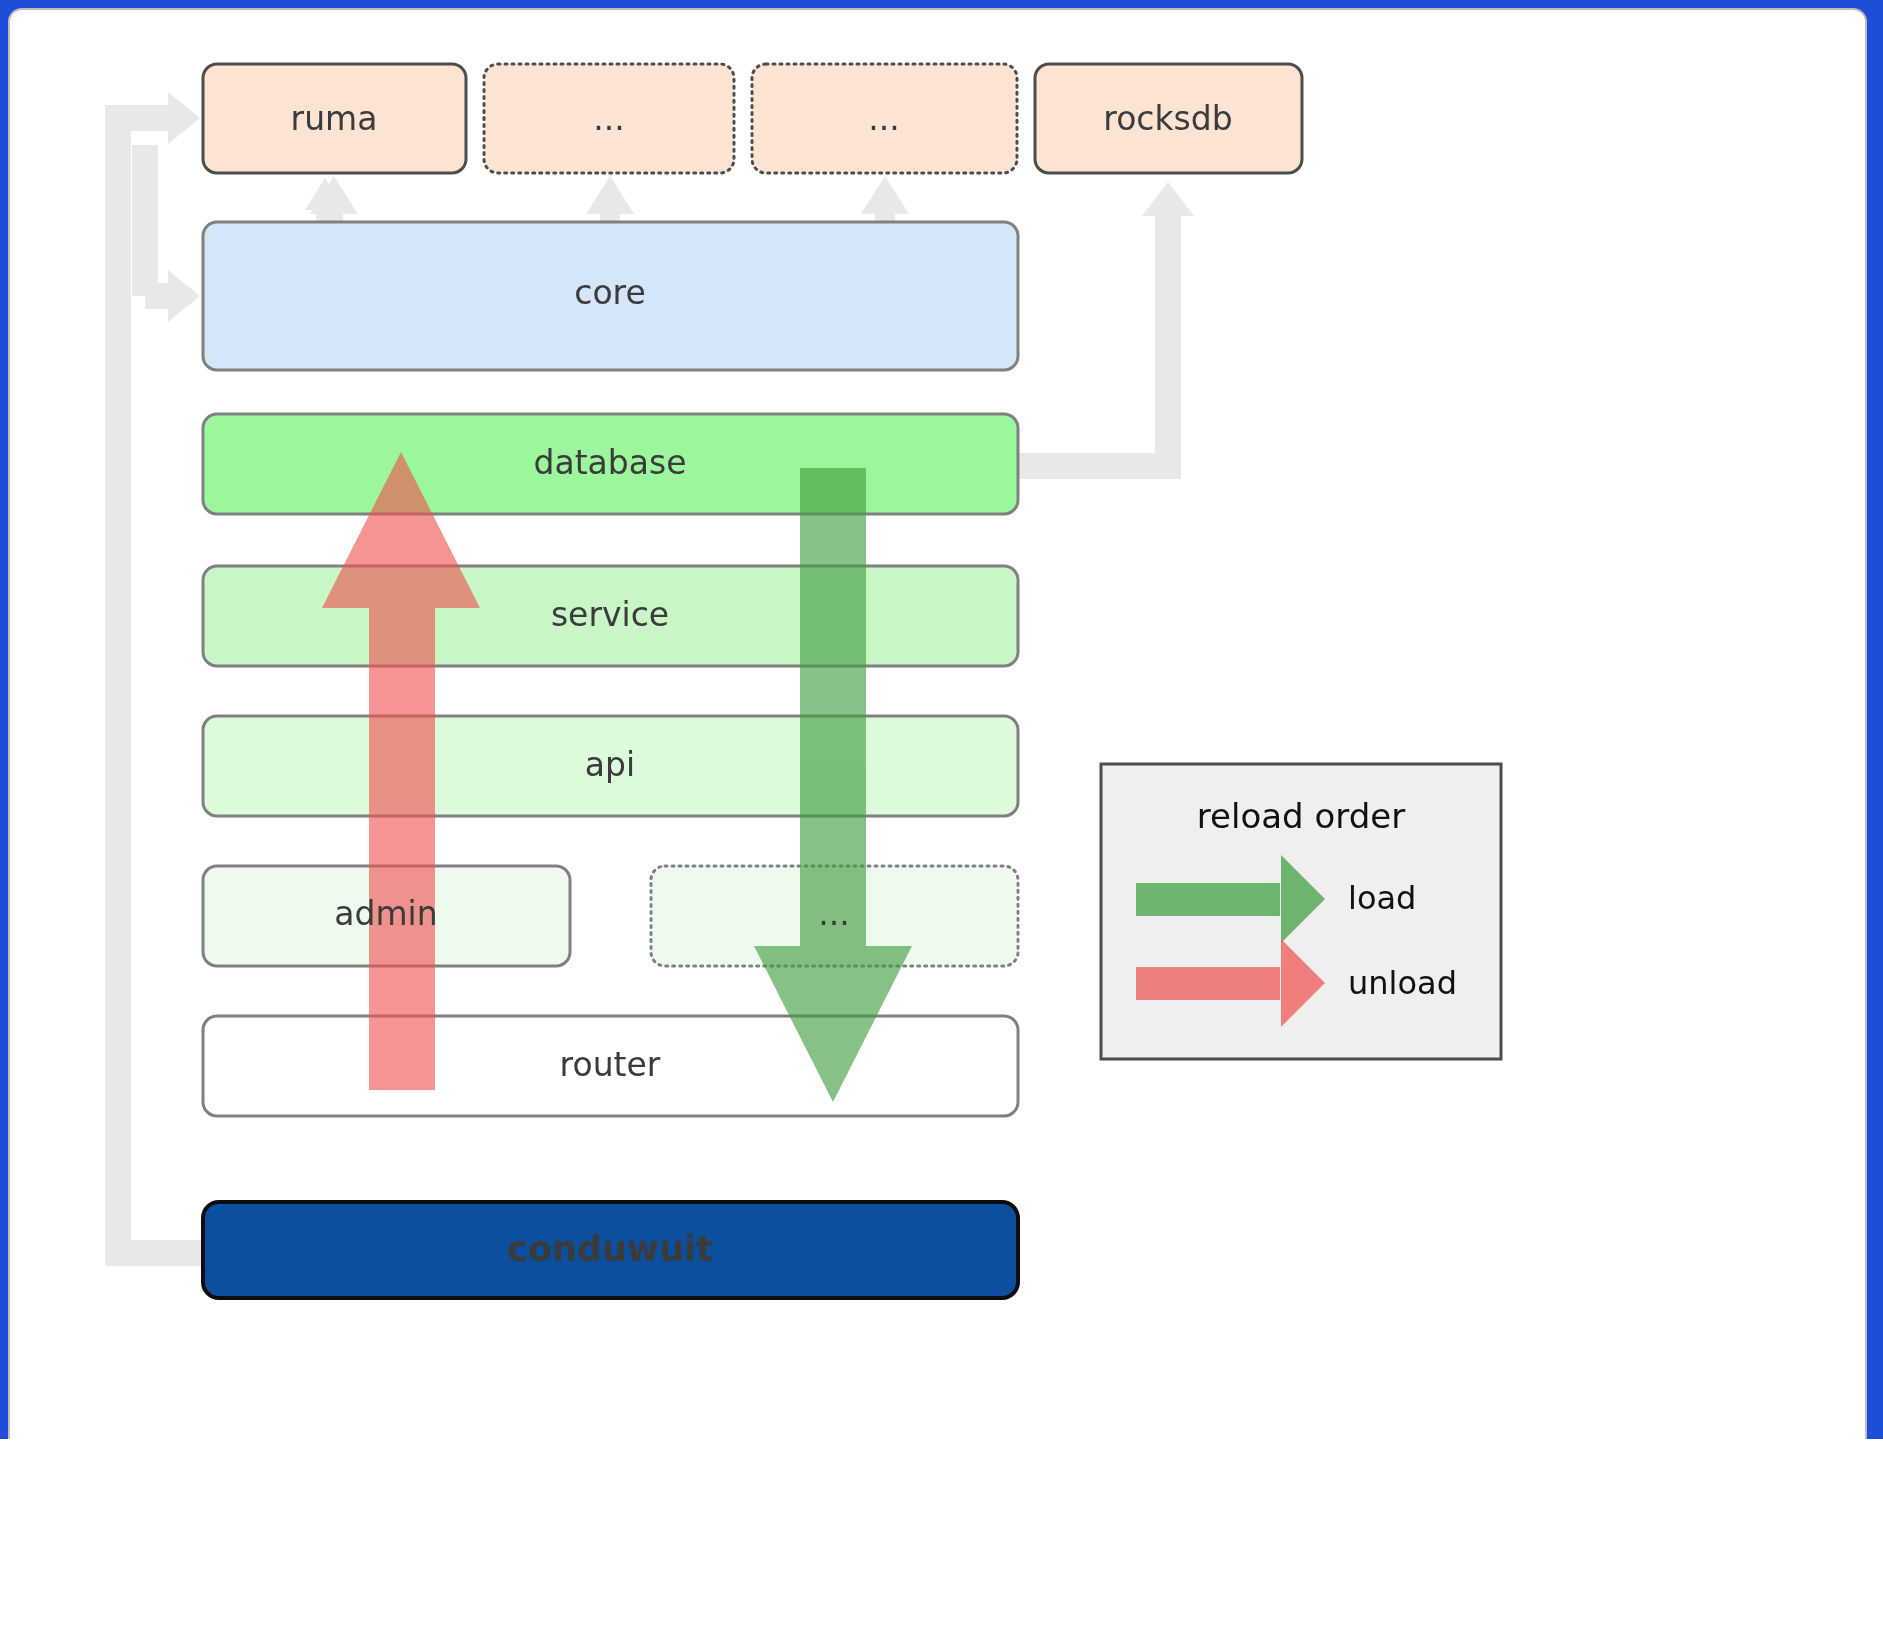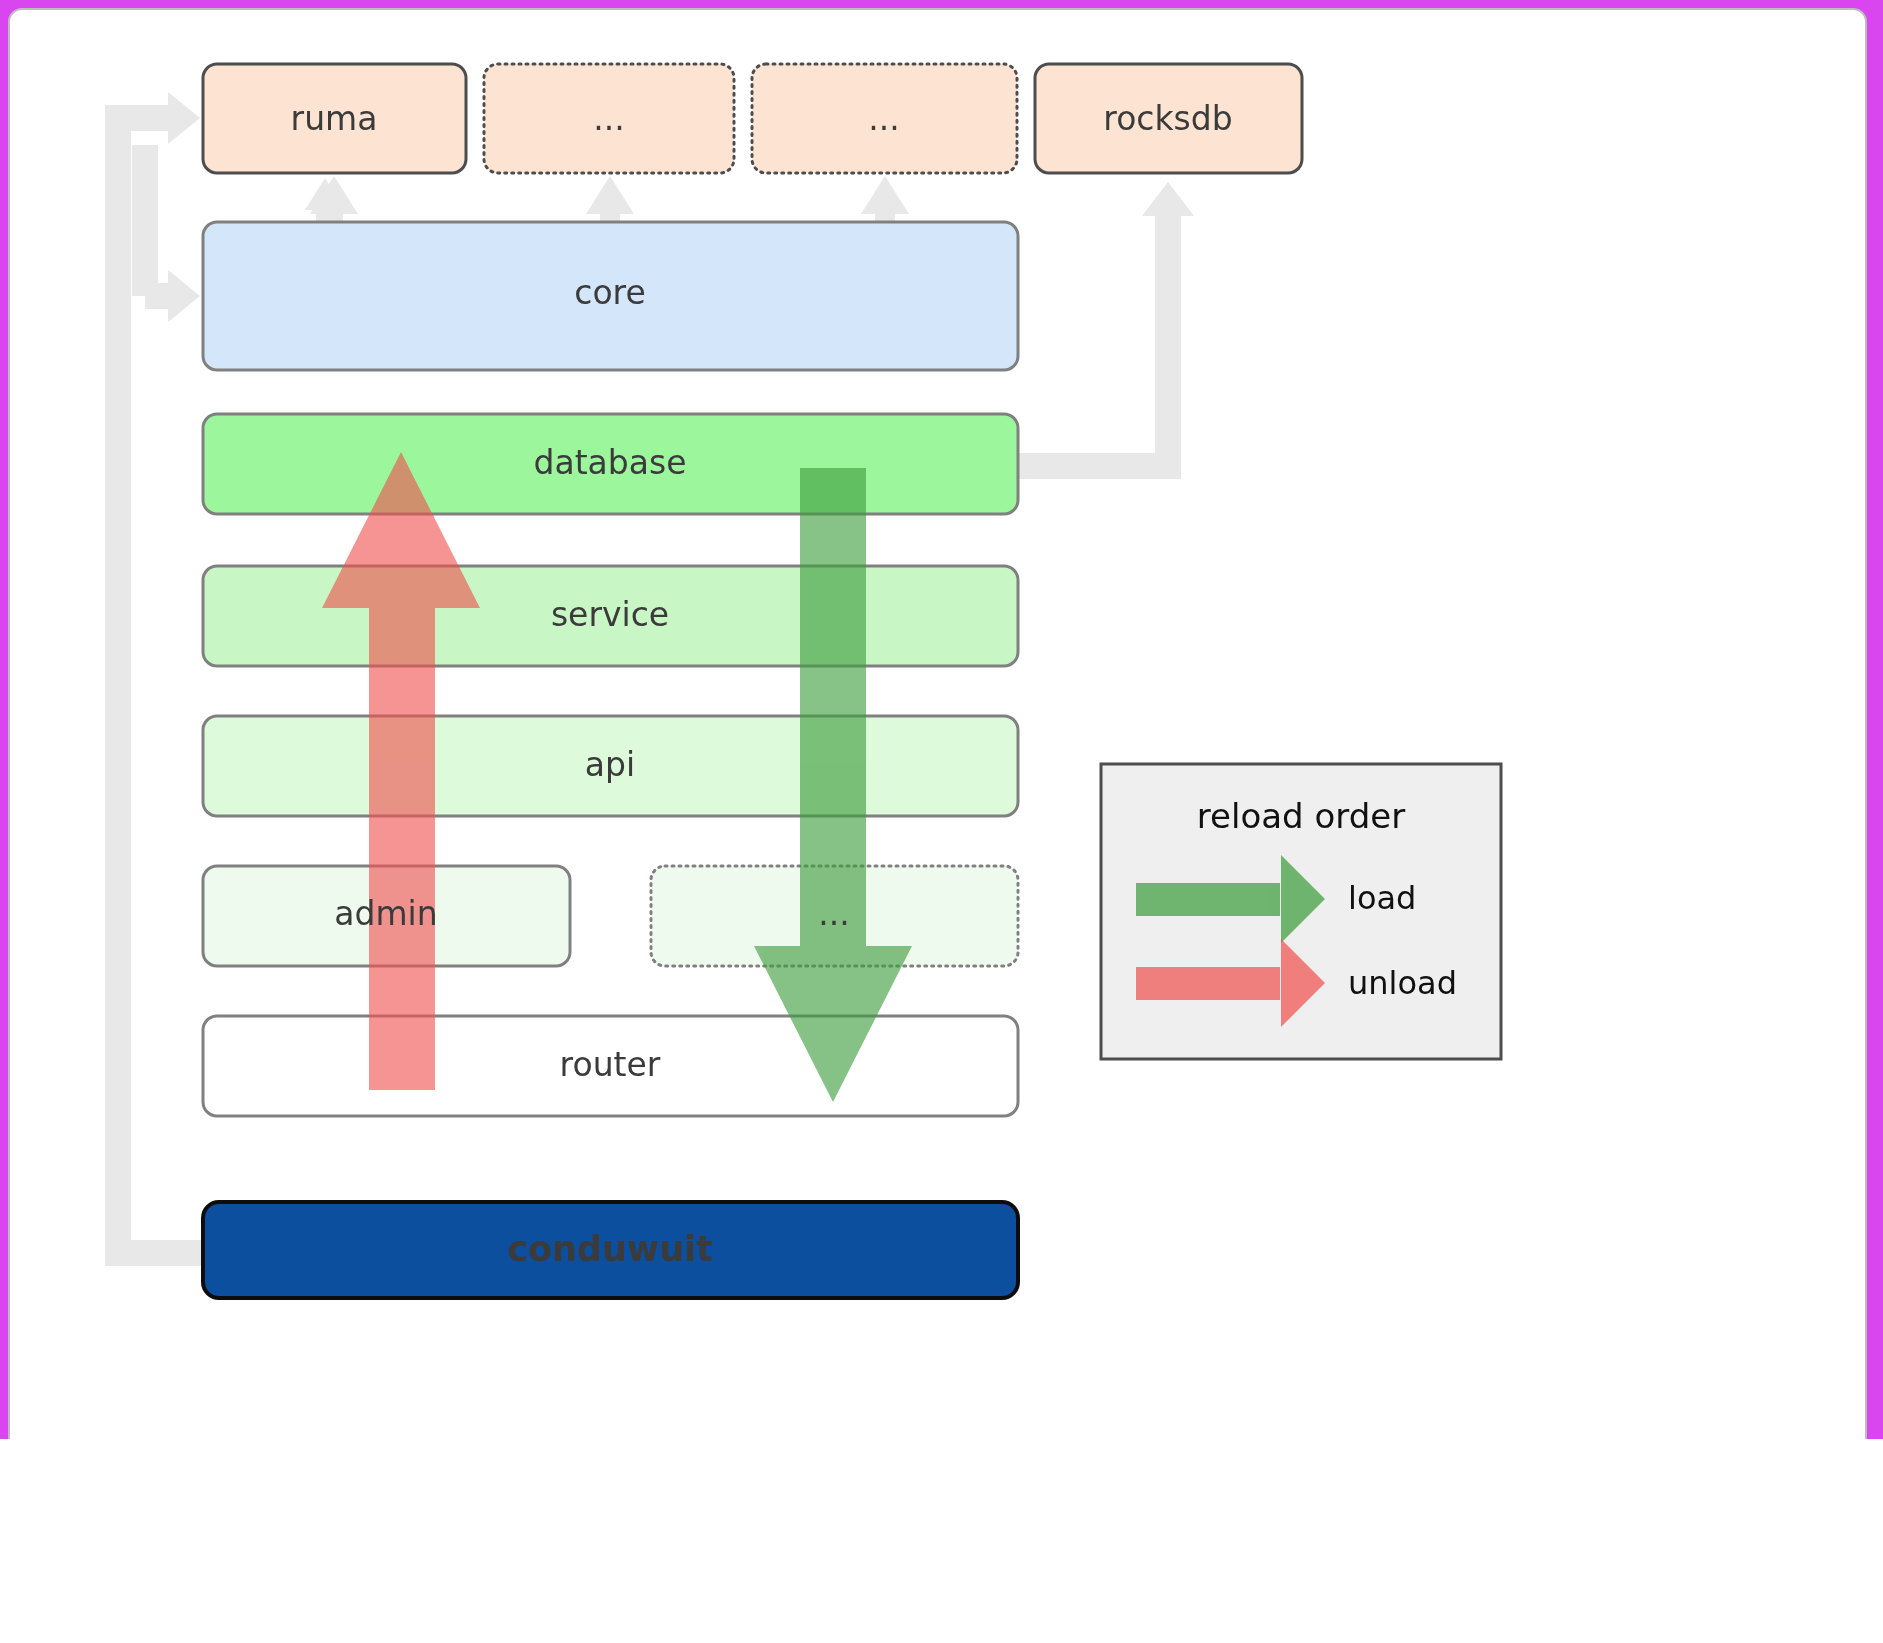--- a/index.html
+++ b/index.html
@@ -5,21 +5,21 @@
   html, body {
     margin: 0;
     padding: 0;
     background: #ffffff;
     font-family: "DejaVu Sans", sans-serif;
   }
   #stage {
     position: relative;
     width: 1883px;
     height: 1439px;
-    background: #d946ef;
+    background: #1d4ed8;
     overflow: hidden;
   }
   #frame {
     position: absolute;
     left: 8px;
     top: 8px;
     width: 1859px;
     height: 1619px;
     border: 2px solid #bdbdbd;
     border-radius: 14px;

